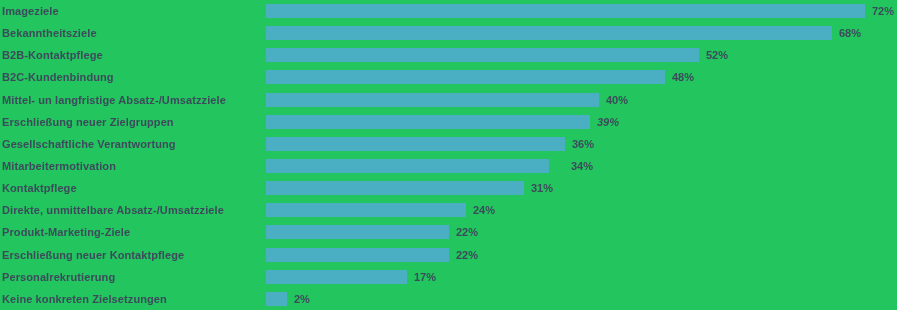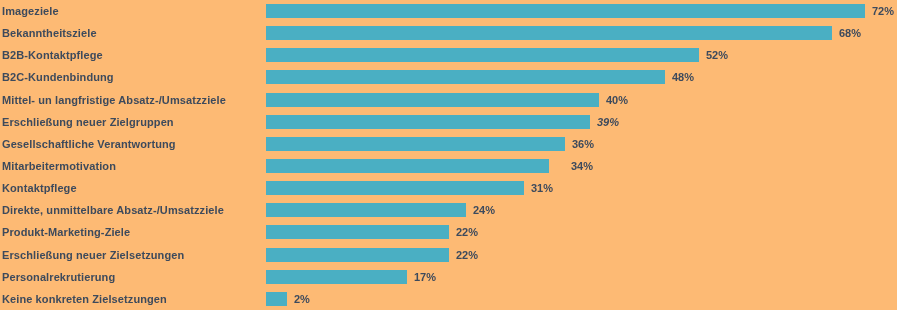--- a/index.html
+++ b/index.html
@@ -11,21 +11,21 @@
   body {
     width: 897px;
     height: 310px;
     overflow: hidden;
     font-family: "Liberation Sans", sans-serif;
   }
   #chart-root {
     position: relative;
     width: 897px;
     height: 310px;
-    background: #fdba74;
+    background: #22c55e;
   }
   .chart-rows {
     display: flex;
     flex-direction: column;
     width: 897px;
     height: 310px;
     box-sizing: border-box;
     padding: 0;
   }
   .chart-row {
@@ -178,21 +178,21 @@
       <div class="chart-row">
         <div class="row-label">Produkt-Marketing-Ziele</div>
         <div class="bar-area">
           <div class="bar-wrap">
             <div class="bar" style="background: rgb(74, 175, 195); width: 183px;"></div>
             <span class="bar-value" style="color: rgb(61, 74, 92);">22%</span>
           </div>
         </div>
       </div>
       <div class="chart-row">
-        <div class="row-label">Erschließung neuer Zielsetzungen</div>
+        <div class="row-label">Erschließung neuer Kontaktpflege</div>
         <div class="bar-area">
           <div class="bar-wrap">
             <div class="bar" style="background: rgb(74, 175, 195); width: 183px;"></div>
             <span class="bar-value" style="color: rgb(61, 74, 92);">22%</span>
           </div>
         </div>
       </div>
       <div class="chart-row">
         <div class="row-label">Personalrekrutierung</div>
         <div class="bar-area">

